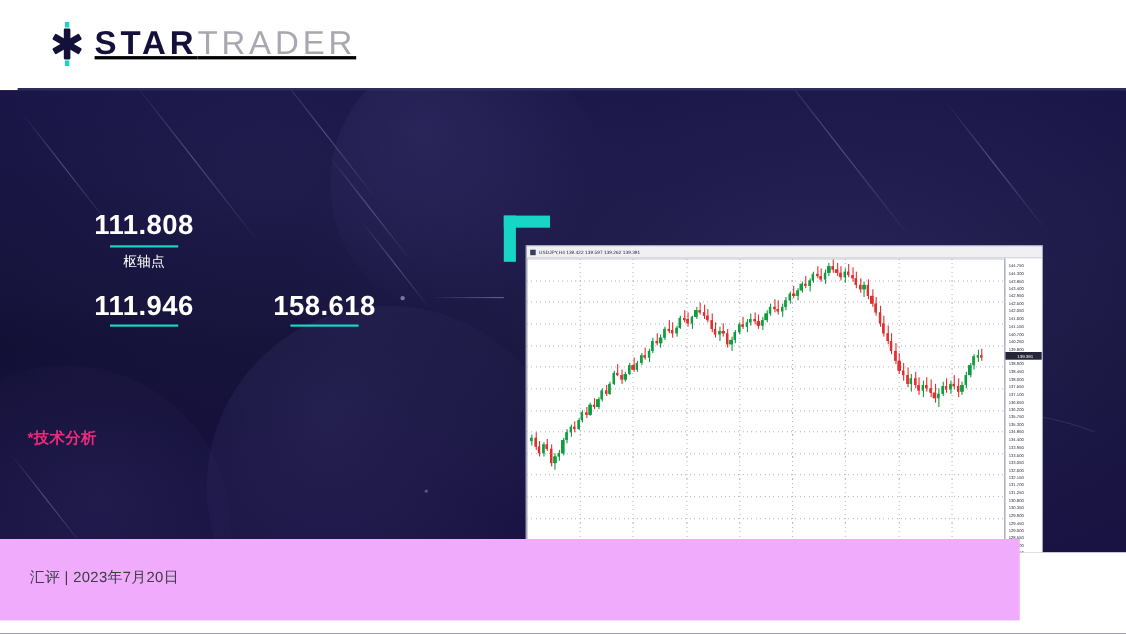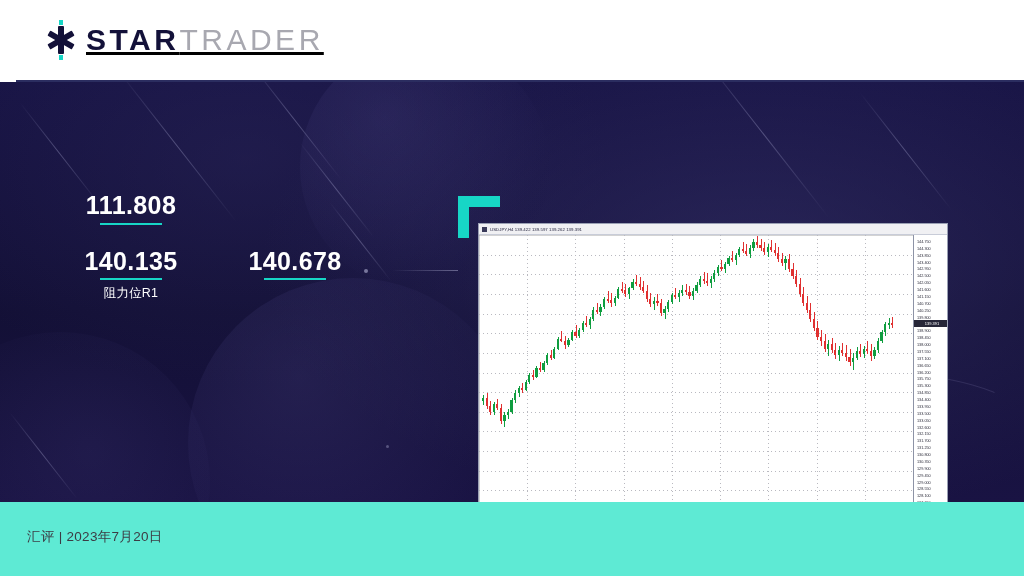--- a/index.html
+++ b/index.html
@@ -155,22 +155,22 @@
   .axis-cur {
     position:absolute; left:0; width:36px; height:7px;
     background:#262638; color:#ffffff; font-size:4px; line-height:7px;
     text-align:center; font-family:"Liberation Sans","DejaVu Sans",sans-serif;
   }
   .cwick { position:absolute; width:1px; }
   .cbody { position:absolute; }
 
   
   .footer {
-    position:absolute; left:0; top:502px; width:1024px; height:74px;
-    background:#5eead4;
+    position:absolute; left:0; top:490px; width:927px; height:74px;
+    background:#f0abfc;
   }
   .footer-text {
     position:absolute; left:27px; top:26px;
     color:#3c3c44; font-size:13.5px; letter-spacing:.3px;
   }
 </style>
 </head>
 <body>
 
 <div class="header">
@@ -216,39 +216,40 @@
 
   <div class="left">
 
 
     <div class="levels">
 
       <div class="lv-row">
         <div class="lv lv-pivot">
           <div class="lv-val">111.808</div>
           <div class="lv-underline"></div>
+          <div class="lv-label">枢轴点</div>
         </div>
       </div>
 
       <div class="lv-row row-gap">
         <div class="lv lv-a">
-          <div class="lv-val">140.135</div>
+          <div class="lv-val">111.946</div>
           <div class="lv-underline"></div>
-          <div class="lv-label">阻力位R1</div>
         </div>
         <div class="lv lv-b">
-          <div class="lv-val">140.678</div>
+          <div class="lv-val">158.618</div>
           <div class="lv-underline"></div>
         </div>
       </div>
 
 
     </div>
 
     <div class="analysis">
+      <div class="an-title">*技术分析</div>
     </div>
   </div>
 
   <div class="bracket br-tl">
     <i class="h"></i>
       <i class="v"></i>
   </div>
 
   <div class="chart-shell">
     <div class="chart-titlebar">

